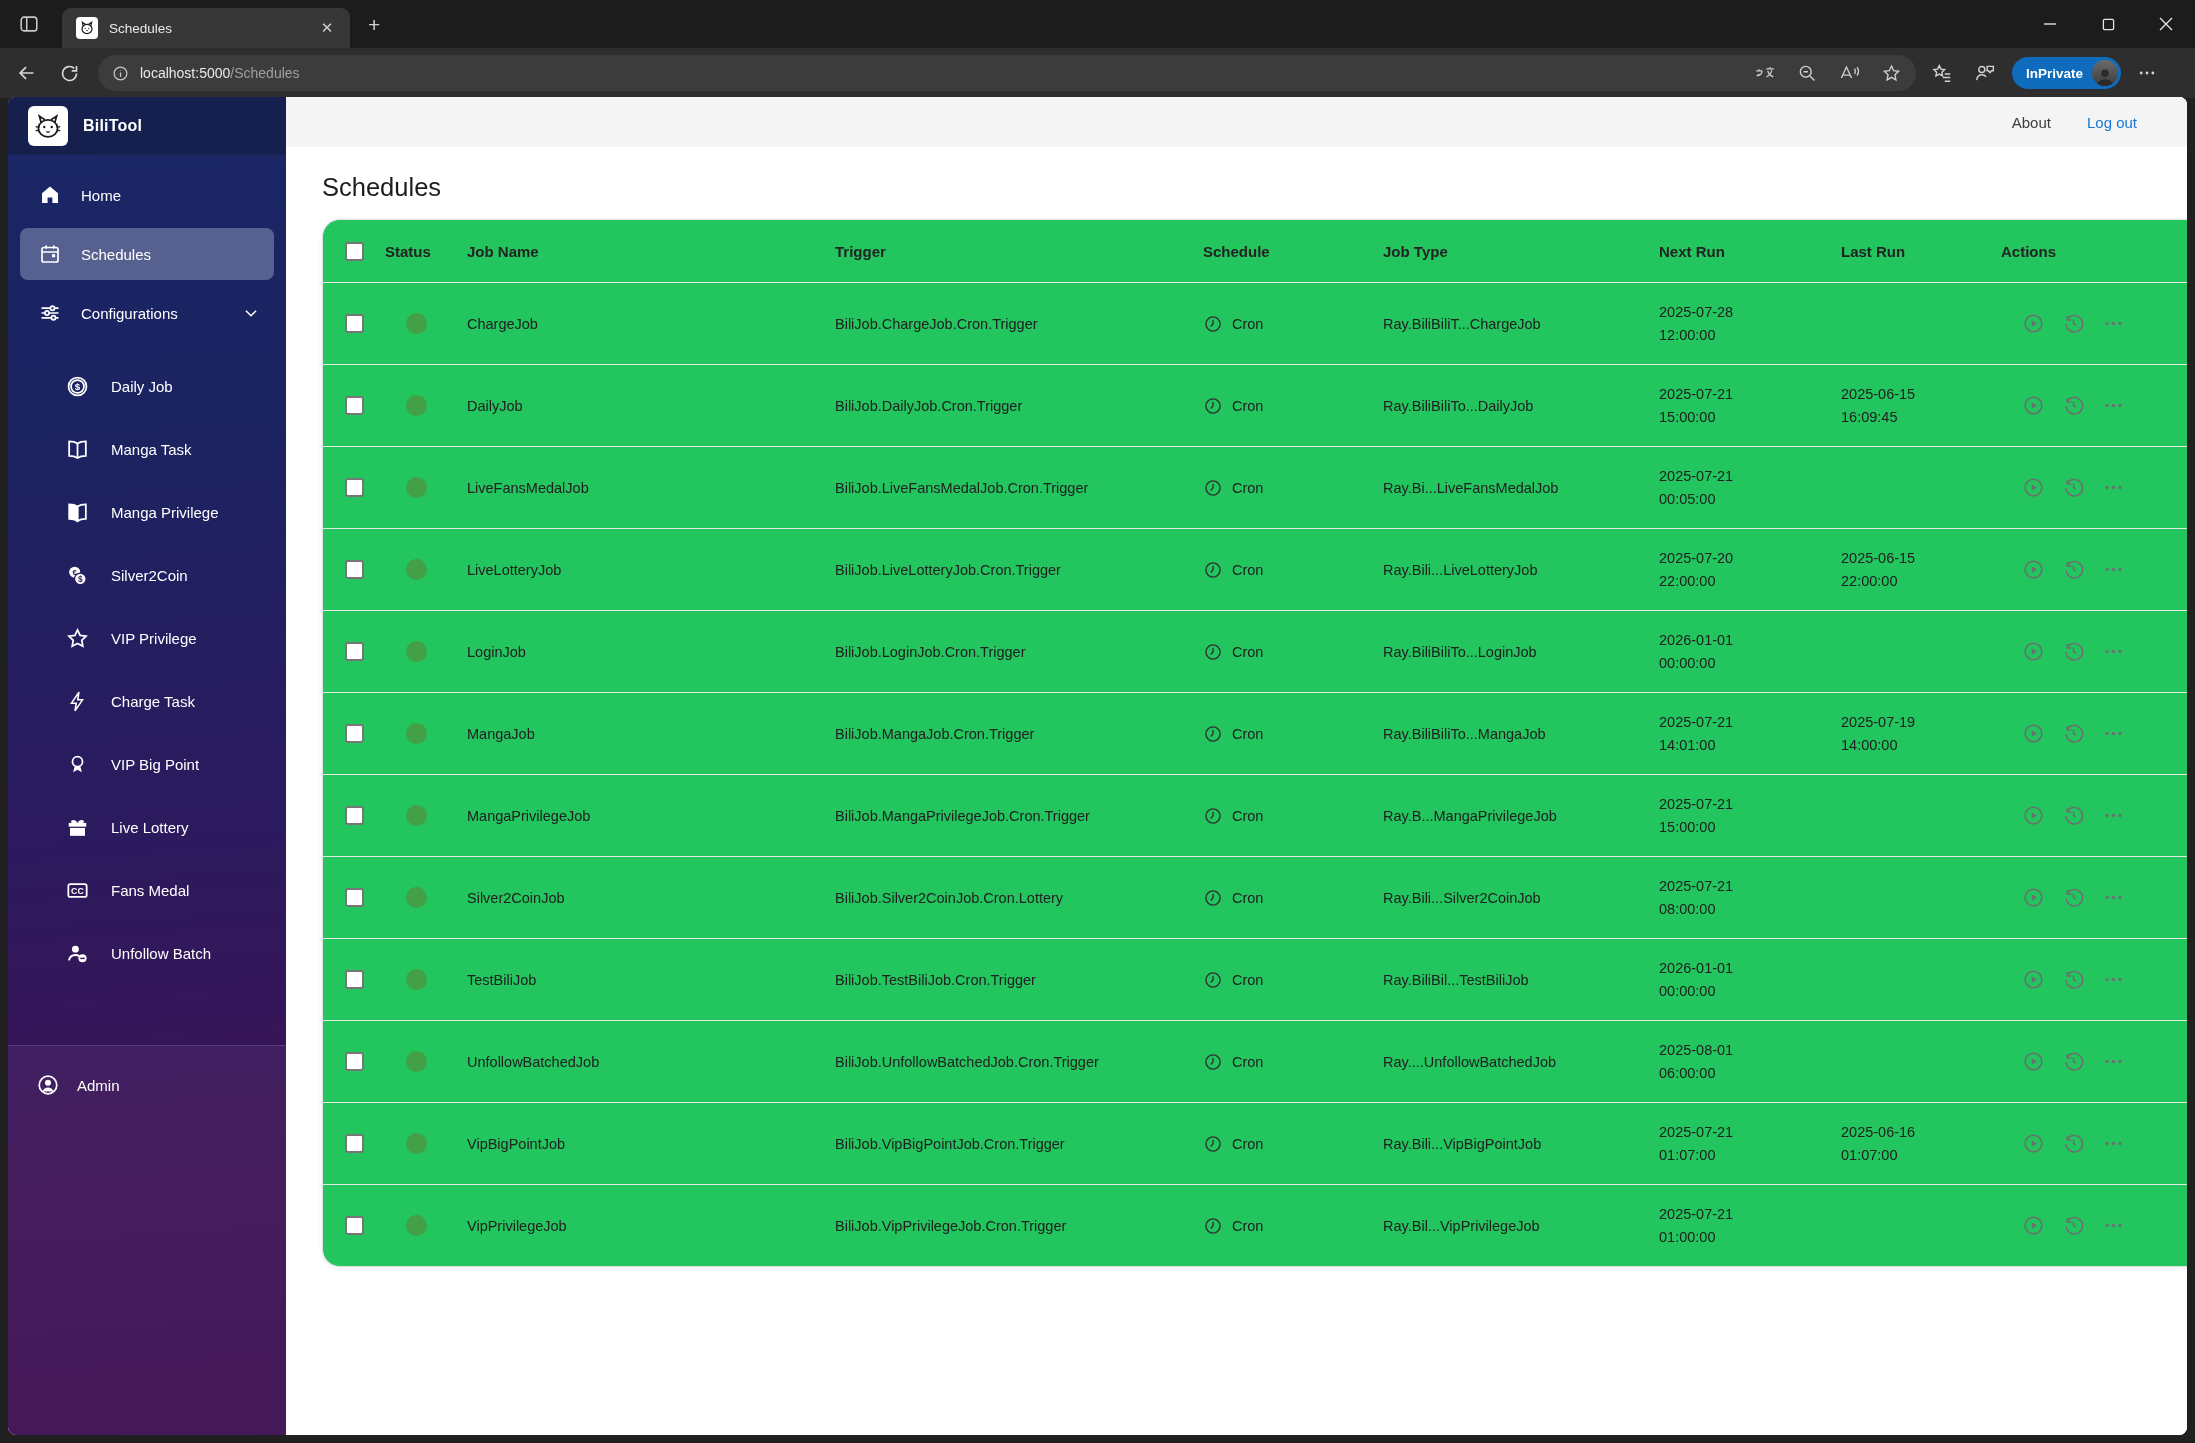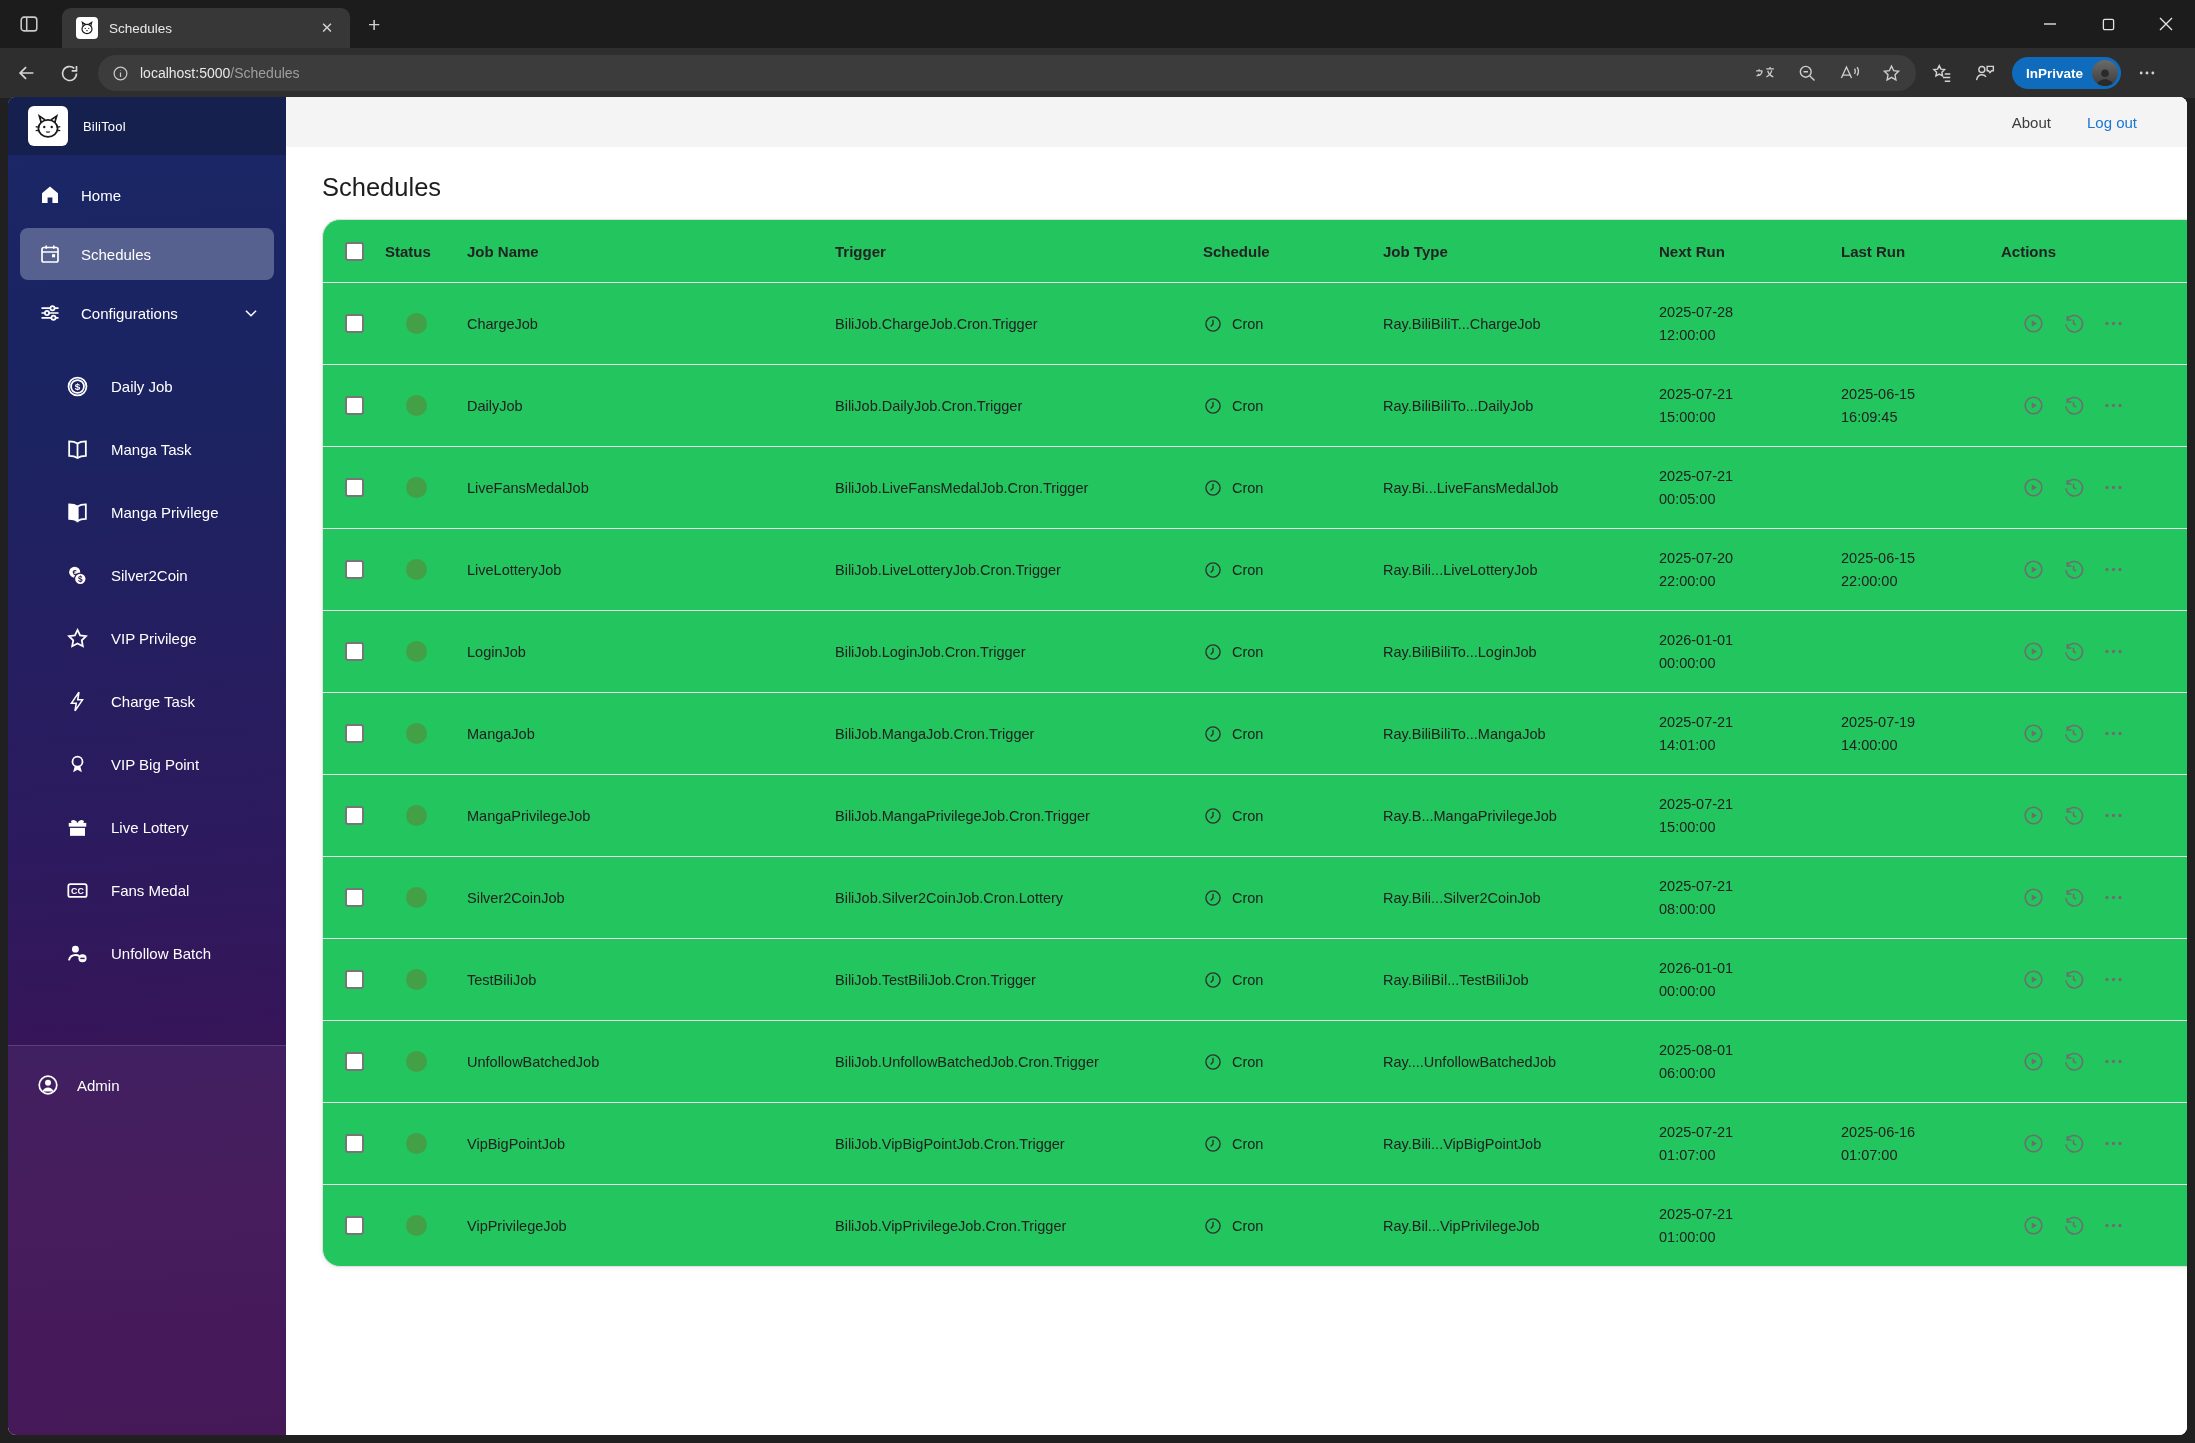--- a/index.html
+++ b/index.html
@@ -29,21 +29,21 @@
   .inprivate-label { color:#fff; font-size:13.5px; font-weight:700; }
   .avatar { width:26px; height:26px; border-radius:50%; background:linear-gradient(180deg,#6b6b6b,#3c3c3c); display:flex; align-items:flex-end; justify-content:center; overflow:hidden; }
 
   
   .page { position:absolute; left:8px; right:8px; top:97px; bottom:8px; background:#fff; display:flex; border-radius:8px; overflow:hidden; }
 
   
   .sidebar { flex:0 0 278px; position:relative; color:#fff; background:linear-gradient(176deg,#1b2767 0%,#1b2361 24%,#2c1a5e 55%,#3e1155 82%,#3c0c50 100%); }
   .brand { height:58px; background:#16204f; display:flex; align-items:center; padding-left:20px; gap:15px; }
   .logo { width:40px; height:40px; background:#fff; border-radius:6px; display:flex; align-items:center; justify-content:center; }
-  .brand-name { font-size:13px; font-weight:400; letter-spacing:.2px; }
+  .brand-name { font-size:16px; font-weight:700; letter-spacing:.2px; }
   nav { padding-top:16px; }
   .navitem { height:48px; display:flex; align-items:center; padding-left:30px; gap:19px; font-size:15px; cursor:default; }
   .navitem .nicon { width:24px; height:24px; }
   .navitem.selected { margin:9px 12px; height:52px; border-radius:8px; background:#57618f; padding-left:18px; }
   .chev { margin-left:auto; margin-right:24px; width:22px; height:22px; }
   .subnav { padding-top:18px; }
   .subitem { height:63px; display:flex; align-items:center; padding-left:57px; gap:21px; font-size:15px; }
   .subitem .nicon { width:25px; height:25px; }
   .side-footer { position:absolute; left:0; right:0; bottom:0; top:948px; background:rgba(255,255,255,.05); border-top:1px solid rgba(255,255,255,.14); }
   .side-footer .navitem { margin-top:12px; height:54px; padding-left:28px; gap:17px; }

